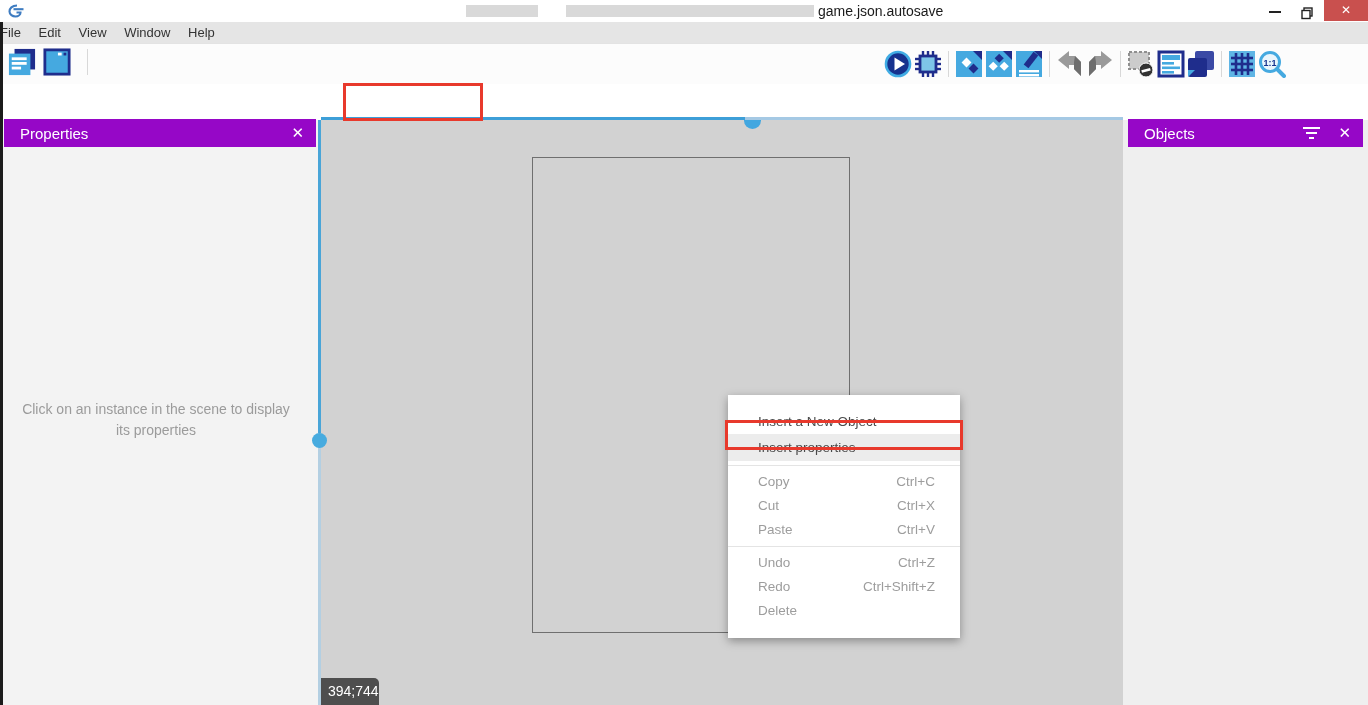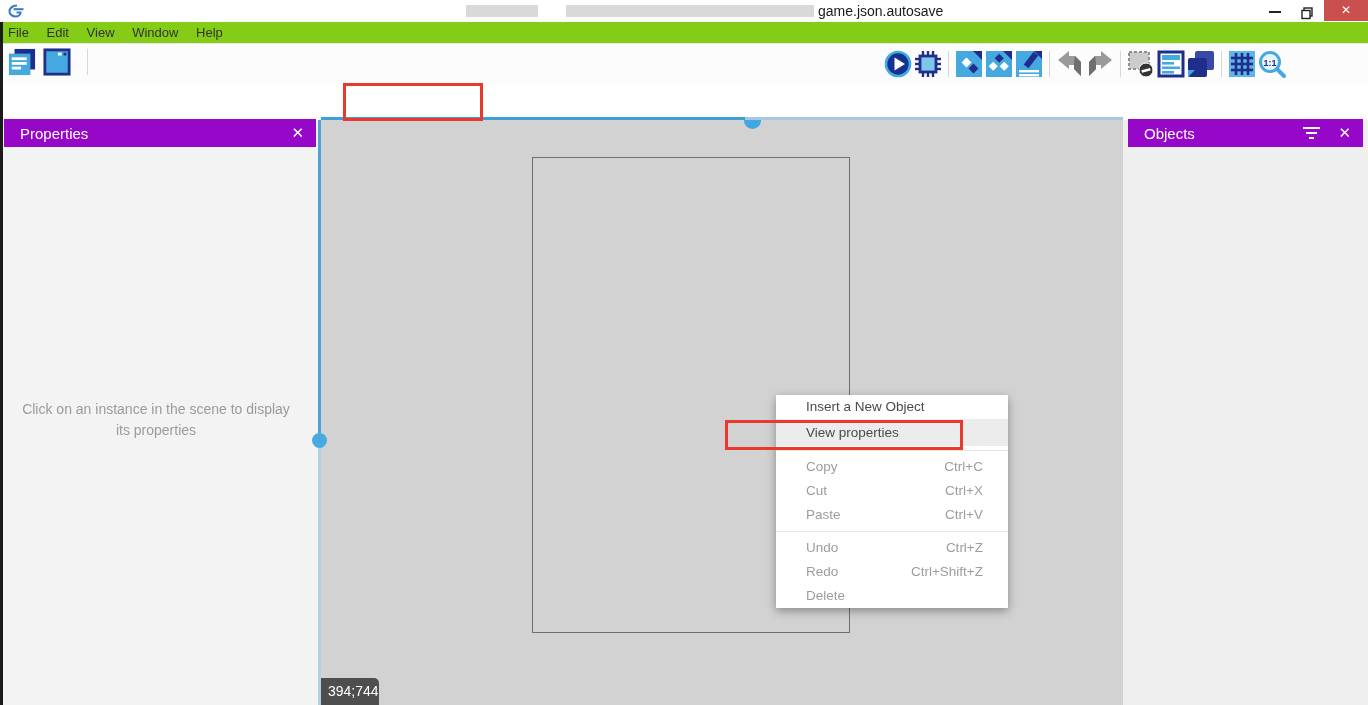--- a/index.html
+++ b/index.html
@@ -15,22 +15,22 @@
   #redact1 { left:466px; width:72px; }
   #redact2 { left:566px; width:248px; }
   #title-text { left:818px; top:0; height:22px; line-height:22px; font-size:14px; color:#1a1a1a; }
   .win-btn { top:0; height:21px; text-align:center; line-height:21px; cursor:default; }
   #btn-min { left:1260px; width:30px; }
   #btn-min .bar { position:absolute; left:9px; top:11px; width:12px; height:2px; background:#222; }
   #btn-restore { left:1292px; width:30px; padding-top:4px; }
   #btn-close { left:1324px; width:44px; background:#c9504e; color:#fff; font-size:12px; }
 
   
-  #menubar { left:0; top:22px; width:1368px; height:22px; background:#84cc16;
-             border-bottom:1px solid #e3e3e3; padding-left:8px; font-size:13px; color:#333; }
+  #menubar { left:0; top:22px; width:1368px; height:22px; background:#e5e5e5;
+             border-bottom:1px solid #e3e3e3; font-size:13px; color:#333; }
   #menubar span { display:inline-block; margin-right:14px; line-height:21px; }
 
   
   #toolbar { left:0; top:44px; width:1368px; height:40px; background:#fcfcfc; }
   #toolbar-left { left:8px; top:4px; display:flex; gap:7px; align-items:center; }
   #toolbar-right { left:884px; top:6px; display:flex; gap:2px; align-items:center; }
   .tb-sep { width:1px; height:26px; background:#d8d8d8; margin:0 4px; }
   #toolbar-left .tb-sep { margin-left:9px; }
   .ticon { width:28px; height:28px; display:flex; align-items:center; justify-content:center; }
 
@@ -71,21 +71,21 @@
   #canvas-topline-l { left:321px; top:117px; width:424px; height:3px; background:#3d9fd8; }
   #canvas-topline-r { left:745px; top:117px; width:378px; height:3px; background:#a5c9e4; }
   #canvas-handle { left:744px; top:120px; width:17px; height:9px; background:#42a7e0;
                    border-radius:0 0 9px 9px; z-index:4; }
   #scene-rect { left:532px; top:157px; width:318px; height:476px; border:1px solid #6f6f6f; z-index:1; }
   #coord-badge { left:321px; top:678px; width:58px; height:27px; background:#4e4e4e; color:#fff;
                  font-size:14px; line-height:27px; padding-left:7px; border-top-right-radius:5px; z-index:2; }
 
   
   #context-menu { left:728px; top:395px; width:232px; background:#fff; z-index:5;
-                  box-shadow:0 3px 9px rgba(0,0,0,0.35); padding:0 0; font-size:13.5px;margin-left:48px; }
+                  box-shadow:0 3px 9px rgba(0,0,0,0.35); padding:15px 0; font-size:13.5px; }
   .cm-item { height:24px; line-height:24px; padding:0 25px 0 30px; display:flex; color:#4a4a4a; }
   .cm-item .lbl { flex:1; white-space:nowrap; }
   .cm-item .sc { color:#9d9d9d; }
   .cm-item.disabled { color:#9d9d9d; }
   .cm-item.hl { background:#ececec; height:27px; line-height:27px; }
   .cm-sep { height:1px; background:#e4e4e4; margin:4px 0; }
   #scene-prop-redbox { left:725px; top:420px; width:238px; height:30px;
                        border:3px solid #e8392c; z-index:7; }
 
   
@@ -317,21 +317,21 @@
   <div id="canvas-handle" class="abs"></div>
   <div id="scene-rect" class="abs"></div>
   <div id="coord-badge" class="abs">394;744</div>
 
   <div id="context-menu" class="abs">
     <div class="cm-item">
       <span class="lbl">Insert a New Object</span>
       <span class="sc"></span>
     </div>
     <div class="cm-item hl">
-      <span class="lbl">View properties</span>
+      <span class="lbl">Insert properties</span>
       <span class="sc"></span>
     </div>
     <div class="cm-sep"></div>
     <div class="cm-item disabled">
       <span class="lbl">Copy</span>
       <span class="sc">Ctrl+C</span>
     </div>
     <div class="cm-item disabled">
       <span class="lbl">Cut</span>
       <span class="sc">Ctrl+X</span>

